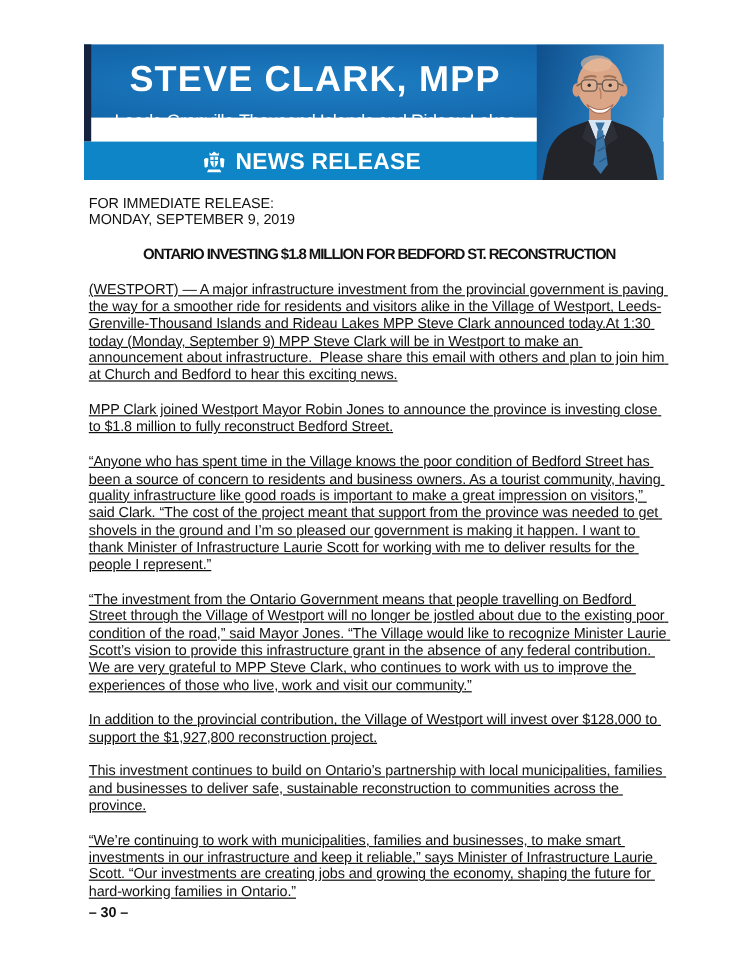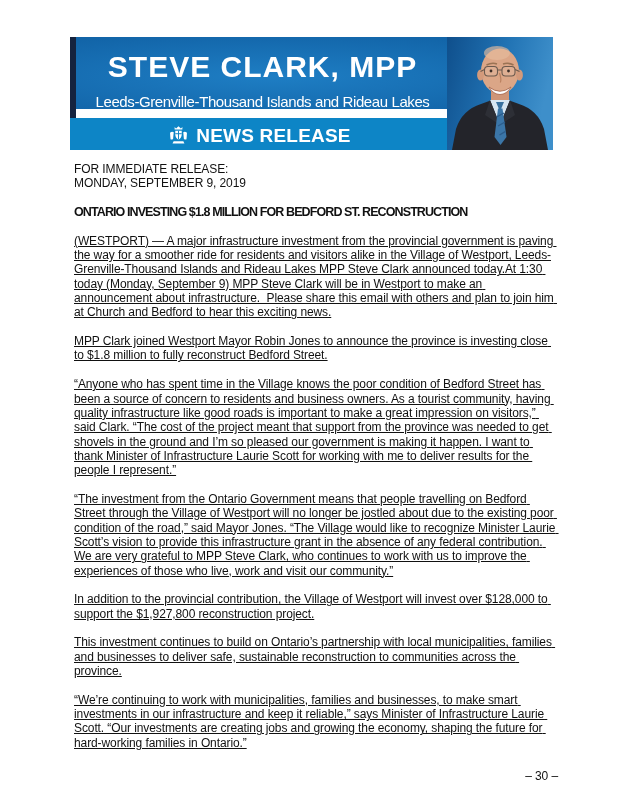--- a/index.html
+++ b/index.html
@@ -4,21 +4,21 @@
 <style>
   html,body{margin:0;padding:0;}
   body{
     width:626px;height:810px;background:#ffffff;position:relative;
     font-family:"Liberation Sans","DejaVu Sans",sans-serif;color:#111;
     overflow:hidden;
   }
   
   .banner{position:absolute;left:70px;top:37px;width:483px;height:113px;}
   .banner-top{
-    position:absolute;left:0;top:0;right:0;height:72px;
+    position:absolute;left:0;top:0;right:0;height:61px;
     background:radial-gradient(ellipse at 42% 55%, #1e7ec4 0%, #1468ac 70%, #0f5fa2 100%);
   }
   .edge-strip{position:absolute;left:0;top:0;width:6px;height:81px;background:#15233f;}
   .banner-text{
     position:absolute;left:6px;top:0;right:104px;height:81px;
     display:flex;flex-direction:column;align-items:center;justify-content:center;
     color:#fff;text-align:center;
   }
   .banner-title{
     font-size:30px;font-weight:bold;letter-spacing:1px;line-height:30px;
@@ -39,24 +39,24 @@
   .banner-photo{position:absolute;right:0;top:0;width:106px;height:113px;overflow:hidden;}
   .banner-photo svg{display:block;}
   
   .content{
     position:absolute;left:74px;top:162px;width:484px;
     font-size:12px;line-height:14.35px;letter-spacing:-0.1px;
   }
   .release-line{white-space:nowrap;}
   .headline{
     font-size:12.5px;font-weight:bold;letter-spacing:-0.9px;
-    text-align:left;margin:14.35px 0 0 0;white-space:nowrap;
+    text-align:center;margin:14.35px 0 0 0;white-space:nowrap;
   }
   .content p{margin:14.35px 0 0 0;white-space:pre-wrap;text-decoration:underline;}
-  .end-mark{text-align:right;margin-top:19px;}
+  .end-mark{text-align:left;margin-top:3px;font-weight:bold;}
 </style>
 </head>
 <body>
 
 <div class="banner">
   <div class="banner-top">
     <div class="edge-strip"></div>
     <div class="banner-text">
       <div class="banner-title">STEVE CLARK, MPP</div>
       <div class="banner-subtitle">Leeds-Grenville-Thousand Islands and Rideau Lakes</div>

